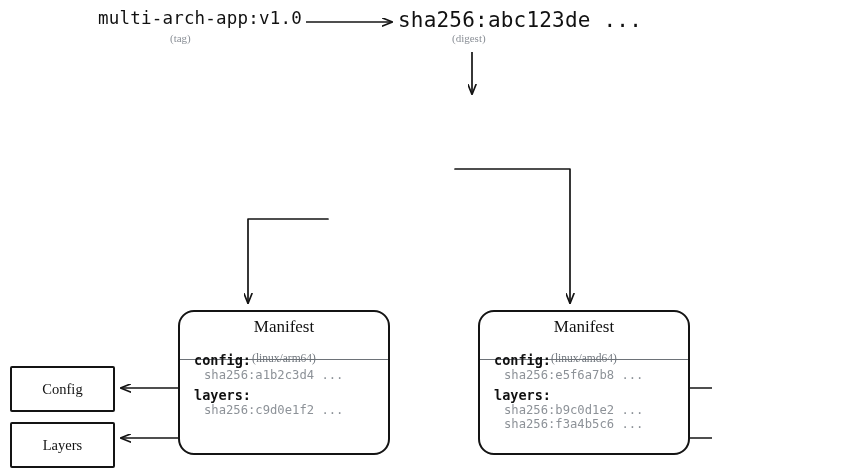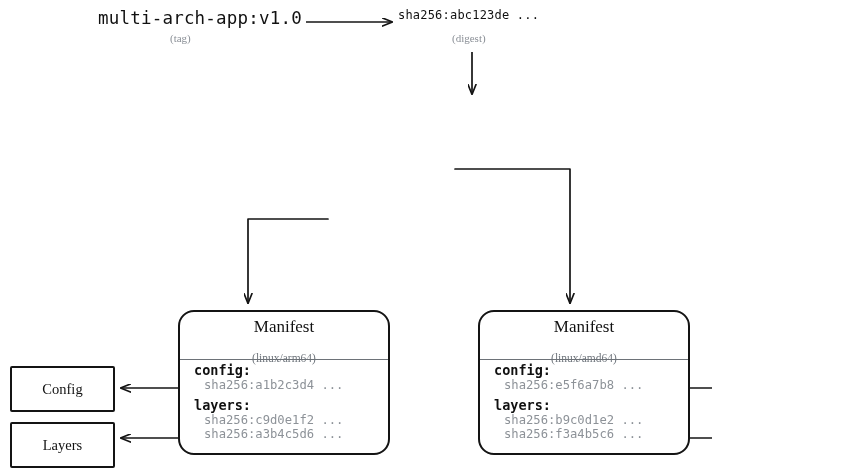--- a/index.html
+++ b/index.html
@@ -47,21 +47,21 @@
     left: 170px;
     top: 32px;
     font-size: 11px;
     color: #8a8f96;
     white-space: nowrap;
   }
   #top-digest {
     position: absolute;
     left: 398px;
     top: 8px;
-    font-size: 12px;
+    font-size: 21px;
     letter-spacing: 0.2px;
     color: #111111;
     white-space: nowrap;
   }
   #top-digest-note {
     position: absolute;
     left: 452px;
     top: 32px;
     font-size: 11px;
     color: #8a8f96;
@@ -151,21 +151,21 @@
     line-height: 1.05;
   }
   .manifest .card-sub {
     font-size: 11.5px;
     margin-top: 16px;
   }
   .manifest .divider { top: 47px; }
   .manifest-body {
     position: absolute;
     left: 14px;
-    top: 50px;
+    top: 40px;
     right: 8px;
   }
 
   
   .leaf {
     width: 105px;
     height: 46px;
     display: flex;
     align-items: center;
     justify-content: center;
@@ -219,21 +219,20 @@
   <div id="manifest-left" class="card manifest">
     <div class="card-title hand">Manifest</div>
     <div class="card-sub hand">(linux/arm64)</div>
     <div class="divider"></div>
     <div class="manifest-body">
       <div class="key mono">config:</div>
       <div class="digest mono indent1">sha256:a1b2c3d4 ...</div>
       <div class="row-gap"></div>
       <div class="key mono">layers:</div>
       <div class="digest mono indent1">sha256:c9d0e1f2 ...</div>
-      <div class="digest mono indent1">sha256:a3b4c5d6 ...</div>
     </div>
   </div>
 
   <div id="manifest-right" class="card manifest">
     <div class="card-title hand">Manifest</div>
     <div class="card-sub hand">(linux/amd64)</div>
     <div class="divider"></div>
     <div class="manifest-body">
       <div class="key mono">config:</div>
       <div class="digest mono indent1">sha256:e5f6a7b8 ...</div>

